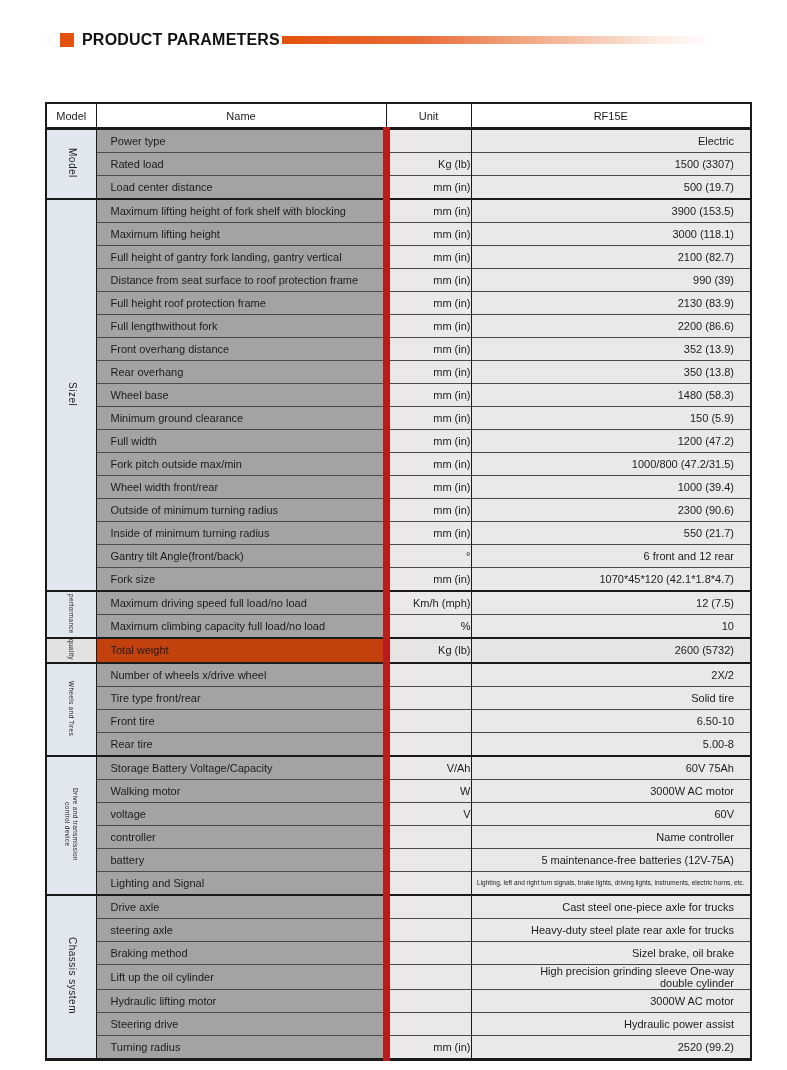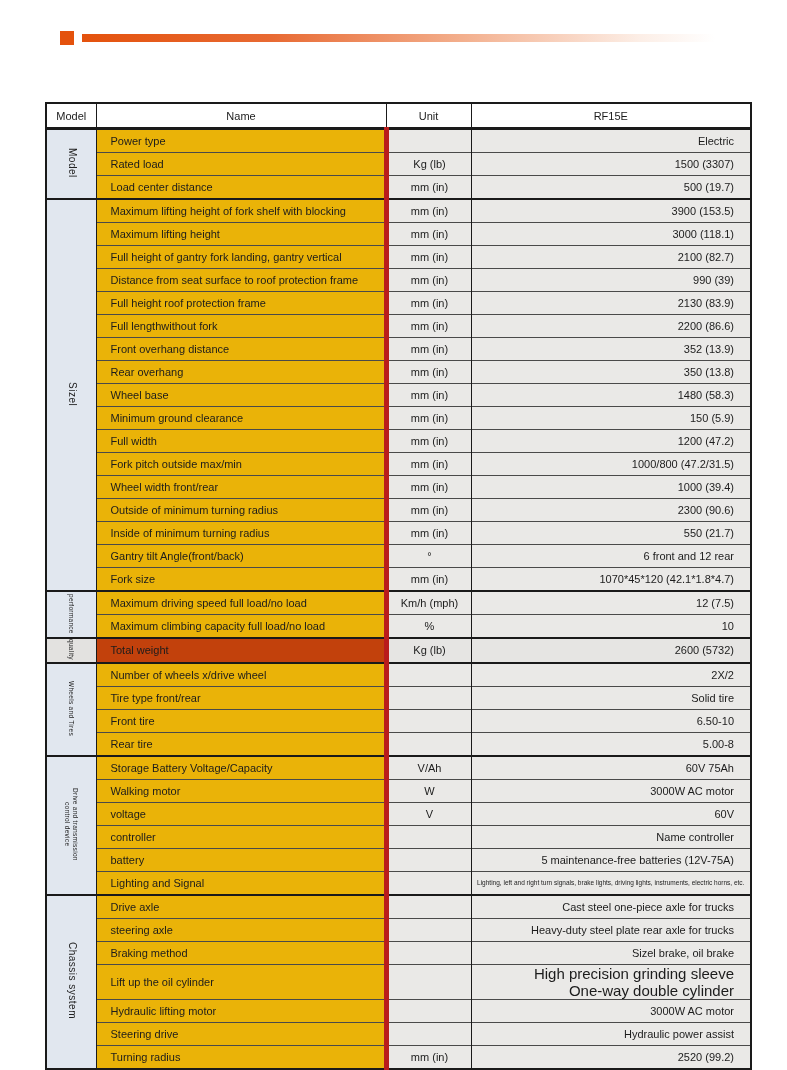--- a/index.html
+++ b/index.html
@@ -39,24 +39,24 @@
     border-bottom:3px solid #1a1a1a;text-align:center;padding:0;
   }
   thead th + th{border-left:1.5px solid #1a1a1a;}
 
   tbody td{height:22px;padding:0;vertical-align:middle;}
   td.group-cell{
     background:#e1e7ef;text-align:center;vertical-align:middle;
     border-left:none;
   }
   td.name-cell{
-    background:#eab308;padding-left:14px;text-align:left;
+    background:#a3a3a3;padding-left:14px;text-align:left;
     border-left:1.5px solid #1a1a1a;
   }
-  td.unit-cell{background:#eae9e7;text-align:center;border-left:5px solid #b91c1c;}
+  td.unit-cell{background:#eae9e7;text-align:right;border-left:7px solid #b91c1c;}
   td.value-cell{
     background:#eae9e7;text-align:right;padding-right:16px;
     border-left:1px solid #1a1a1a;
     padding-left:48px;
   }
   tr.shaded td.name-cell{background:#c2410c;}
   tr.shaded td.unit-cell,tr.shaded td.value-cell{background:#e6e5e3;}
   td.group-cell.shaded{background:#e3e2e0;}
 
   tr.row-inner td{border-top:1px solid #4a4a4a;}
@@ -64,28 +64,29 @@
 
   .vlabel{
     display:inline-block;
     writing-mode:vertical-rl;
     font-size:10px;color:#222;line-height:1.25;
     white-space:pre-line;text-align:center;
     letter-spacing:0.5px;
   }
   .vlabel.small{font-size:6.5px;letter-spacing:0.3px;}
 
-  td.value-cell.v-small{font-size:15px;}
+  td.value-cell.v-small{font-size:11px;}
   td.value-cell.v-tiny{font-size:6.5px;text-align:center;padding-right:4px;padding-left:4px;}
 </style>
 </head>
 <body>
 
 <div class="title-bar">
   <div class="title-square"></div>
+  <div class="title-text">PRODUCT PARAMETERS</div>
   <div class="title-line"></div>
 </div>
 
 <table class="spec">
   <colgroup>
     <col class="c-group">
       <col class="c-name">
       <col class="c-unit">
       <col class="c-value">
   </colgroup>

